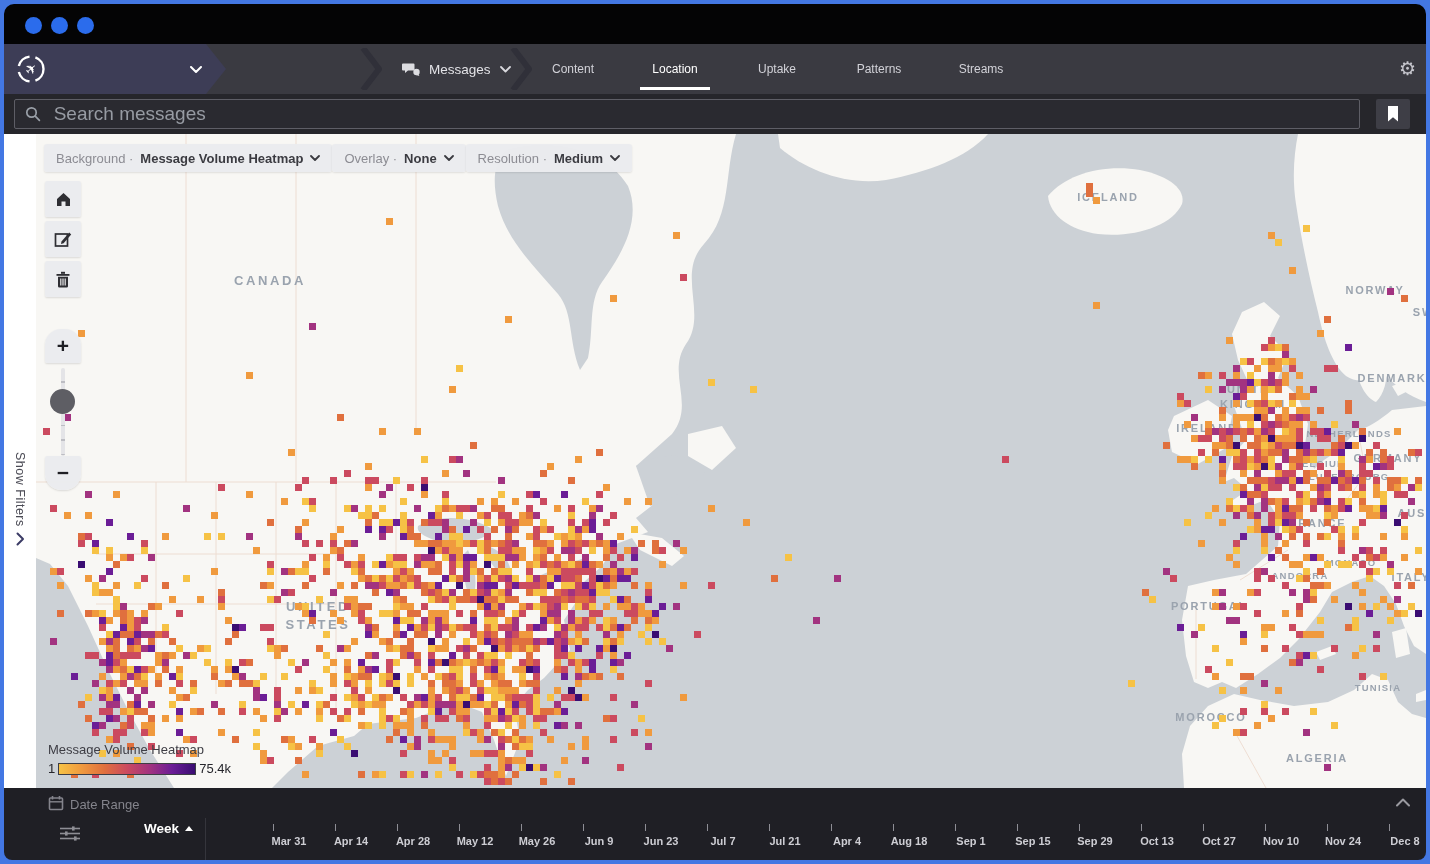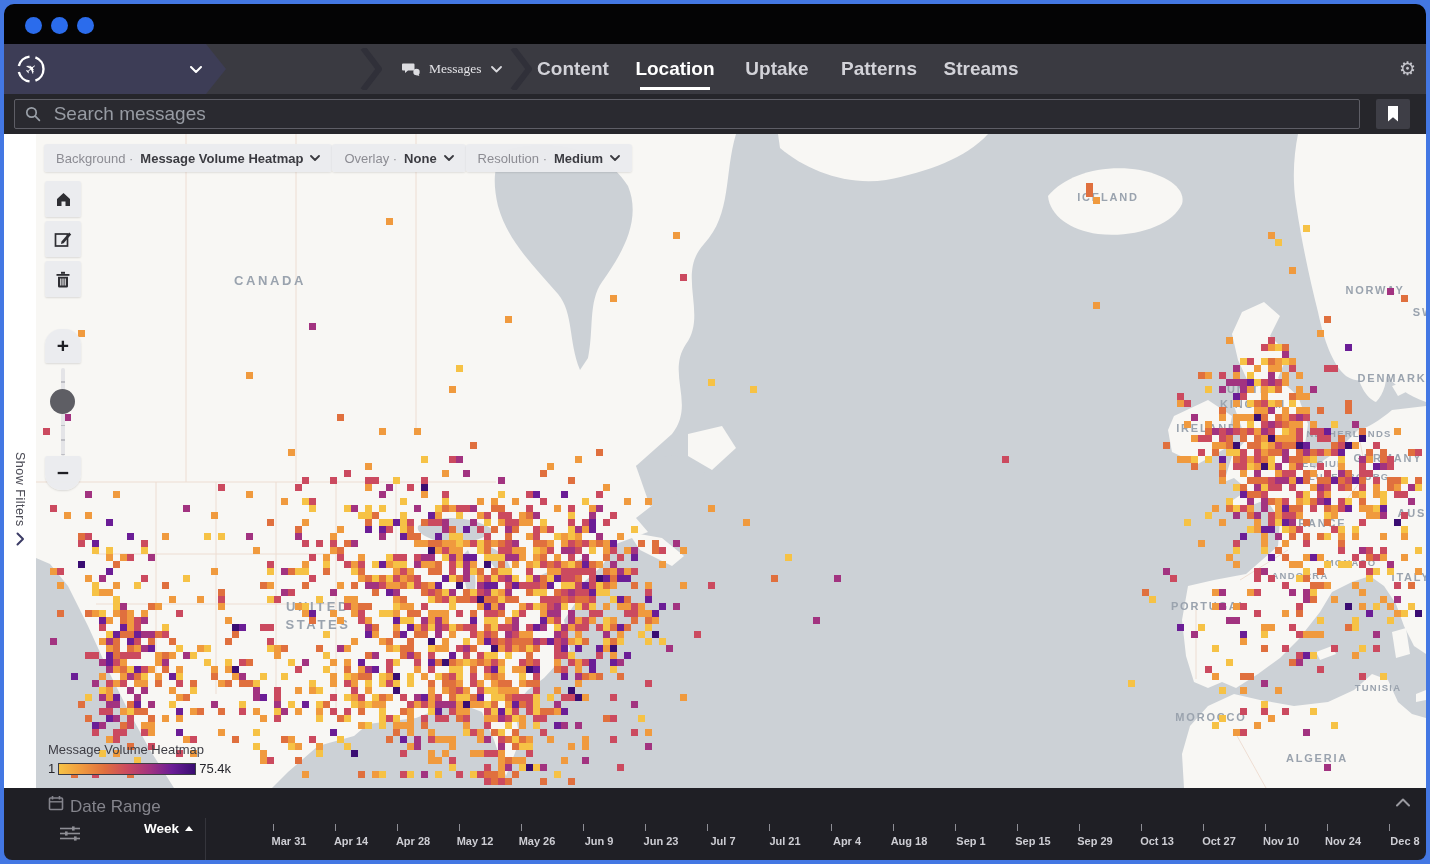--- a/index.html
+++ b/index.html
@@ -14,23 +14,23 @@
   .tb-dot { position:absolute; top:13px; width:17px; height:17px; border-radius:50%; }
   
   .navbar { position:absolute; left:4px; top:44px; right:4px; height:50px; background:#3a3a41; }
   .project { position:absolute; left:0; top:0; width:222px; height:50px; background:#3d3d56;
     clip-path:polygon(0 0,202px 0,222px 25px,202px 50px,0 50px); }
   .logo { position:absolute; left:11px; top:9px; width:32px; height:32px; }
   .proj-chev { position:absolute; left:186px; top:22px; }
   .bc-sep { position:absolute; top:4px; }
   .bc { position:absolute; top:0; height:50px; display:flex; align-items:center; gap:9px;
     color:#e3e3e7; font-size:13.5px; }
-  #bc-dashboard { left:247px;margin-top:32px; } #bc-messages { left:398px;font-family:Liberation Serif, serif; }
+  #bc-dashboard { left:247px;margin-top:32px; } #bc-messages { left:398px; }
   .tab { position:absolute; top:0; height:50px; line-height:50px; width:104px;
-    text-align:center; color:#d2d2d8; font-size:19px; cursor:default;font-weight:bold; }
+    text-align:center; color:#d2d2d8; font-size:12px; cursor:default; }
   .tab.active { color:#fff; }
   .tab.active::after { content:""; position:absolute; left:17px; right:17px; bottom:4px;
     height:3px; background:#fff; }
   .gear { position:absolute; right:10px; top:13px; font-size:19px; color:#c6c6cd; line-height:24px; }
   
   .searchrow { position:absolute; left:4px; top:94px; right:4px; height:40px; background:#26262b; }
   .searchbox { position:absolute; left:10px; top:5px; width:1346px; height:30px;
     border:1px solid #5e5e66; border-radius:2px; background:#2a2a30;
     display:flex; align-items:center; padding:0 10px; gap:11px; }
   .searchbox input { background:transparent; border:none; outline:none; color:#fef9c3;
@@ -70,21 +70,21 @@
     background:repeating-linear-gradient(#e4e4e7 0 13px, #bdbdc3 13px 14.5px); border-radius:2px; }
   .zoom-handle { position:absolute; left:14px; top:255px; width:25px; height:25px;
     border-radius:50%; background:#5e5e64; z-index:6; cursor:grab; }
   .legend { position:absolute; left:12px; top:608px; z-index:5; }
   .legend-title { font-size:13px; color:#3d3d44; margin-bottom:4px; }
   .legend-row { display:flex; align-items:center; gap:3px; font-size:13px; color:#26262c; }
   .legend-bar { width:138px; height:12px; border:1px solid #3e3e45; }
   
   .bottombar { position:absolute; left:4px; top:788px; right:4px; height:72px;
     background:#1f1f25; border-radius:0 0 8px 8px; }
-  .dr-label { position:absolute; left:66px; top:9px; font-size:17px; color:#84848c; }
+  .dr-label { position:absolute; left:66px; top:9px; font-size:13px; color:#84848c; }
   .cal-icon { position:absolute; left:44px; top:7px; }
   .collapse-chev { position:absolute; right:16px; top:10px; }
   .tl-filter { position:absolute; left:56px; top:38px; }
   .week { position:absolute; left:140px; top:33px; color:#fff; font-size:13.5px;
     font-weight:700; display:flex; gap:6px; align-items:center; cursor:pointer; }
   .week-tri { width:0; height:0; border-left:4px solid transparent;
     border-right:4px solid transparent; border-bottom:5px solid #fff; }
   .tl-divider { position:absolute; left:201px; top:30px; bottom:0; width:1px; background:#35353c; }
   .tick { position:absolute; top:36px; width:1px; height:7px; background:#8d8d95; }
   .tick-label { position:absolute; top:47px; transform:translateX(-50%); font-size:11px;

